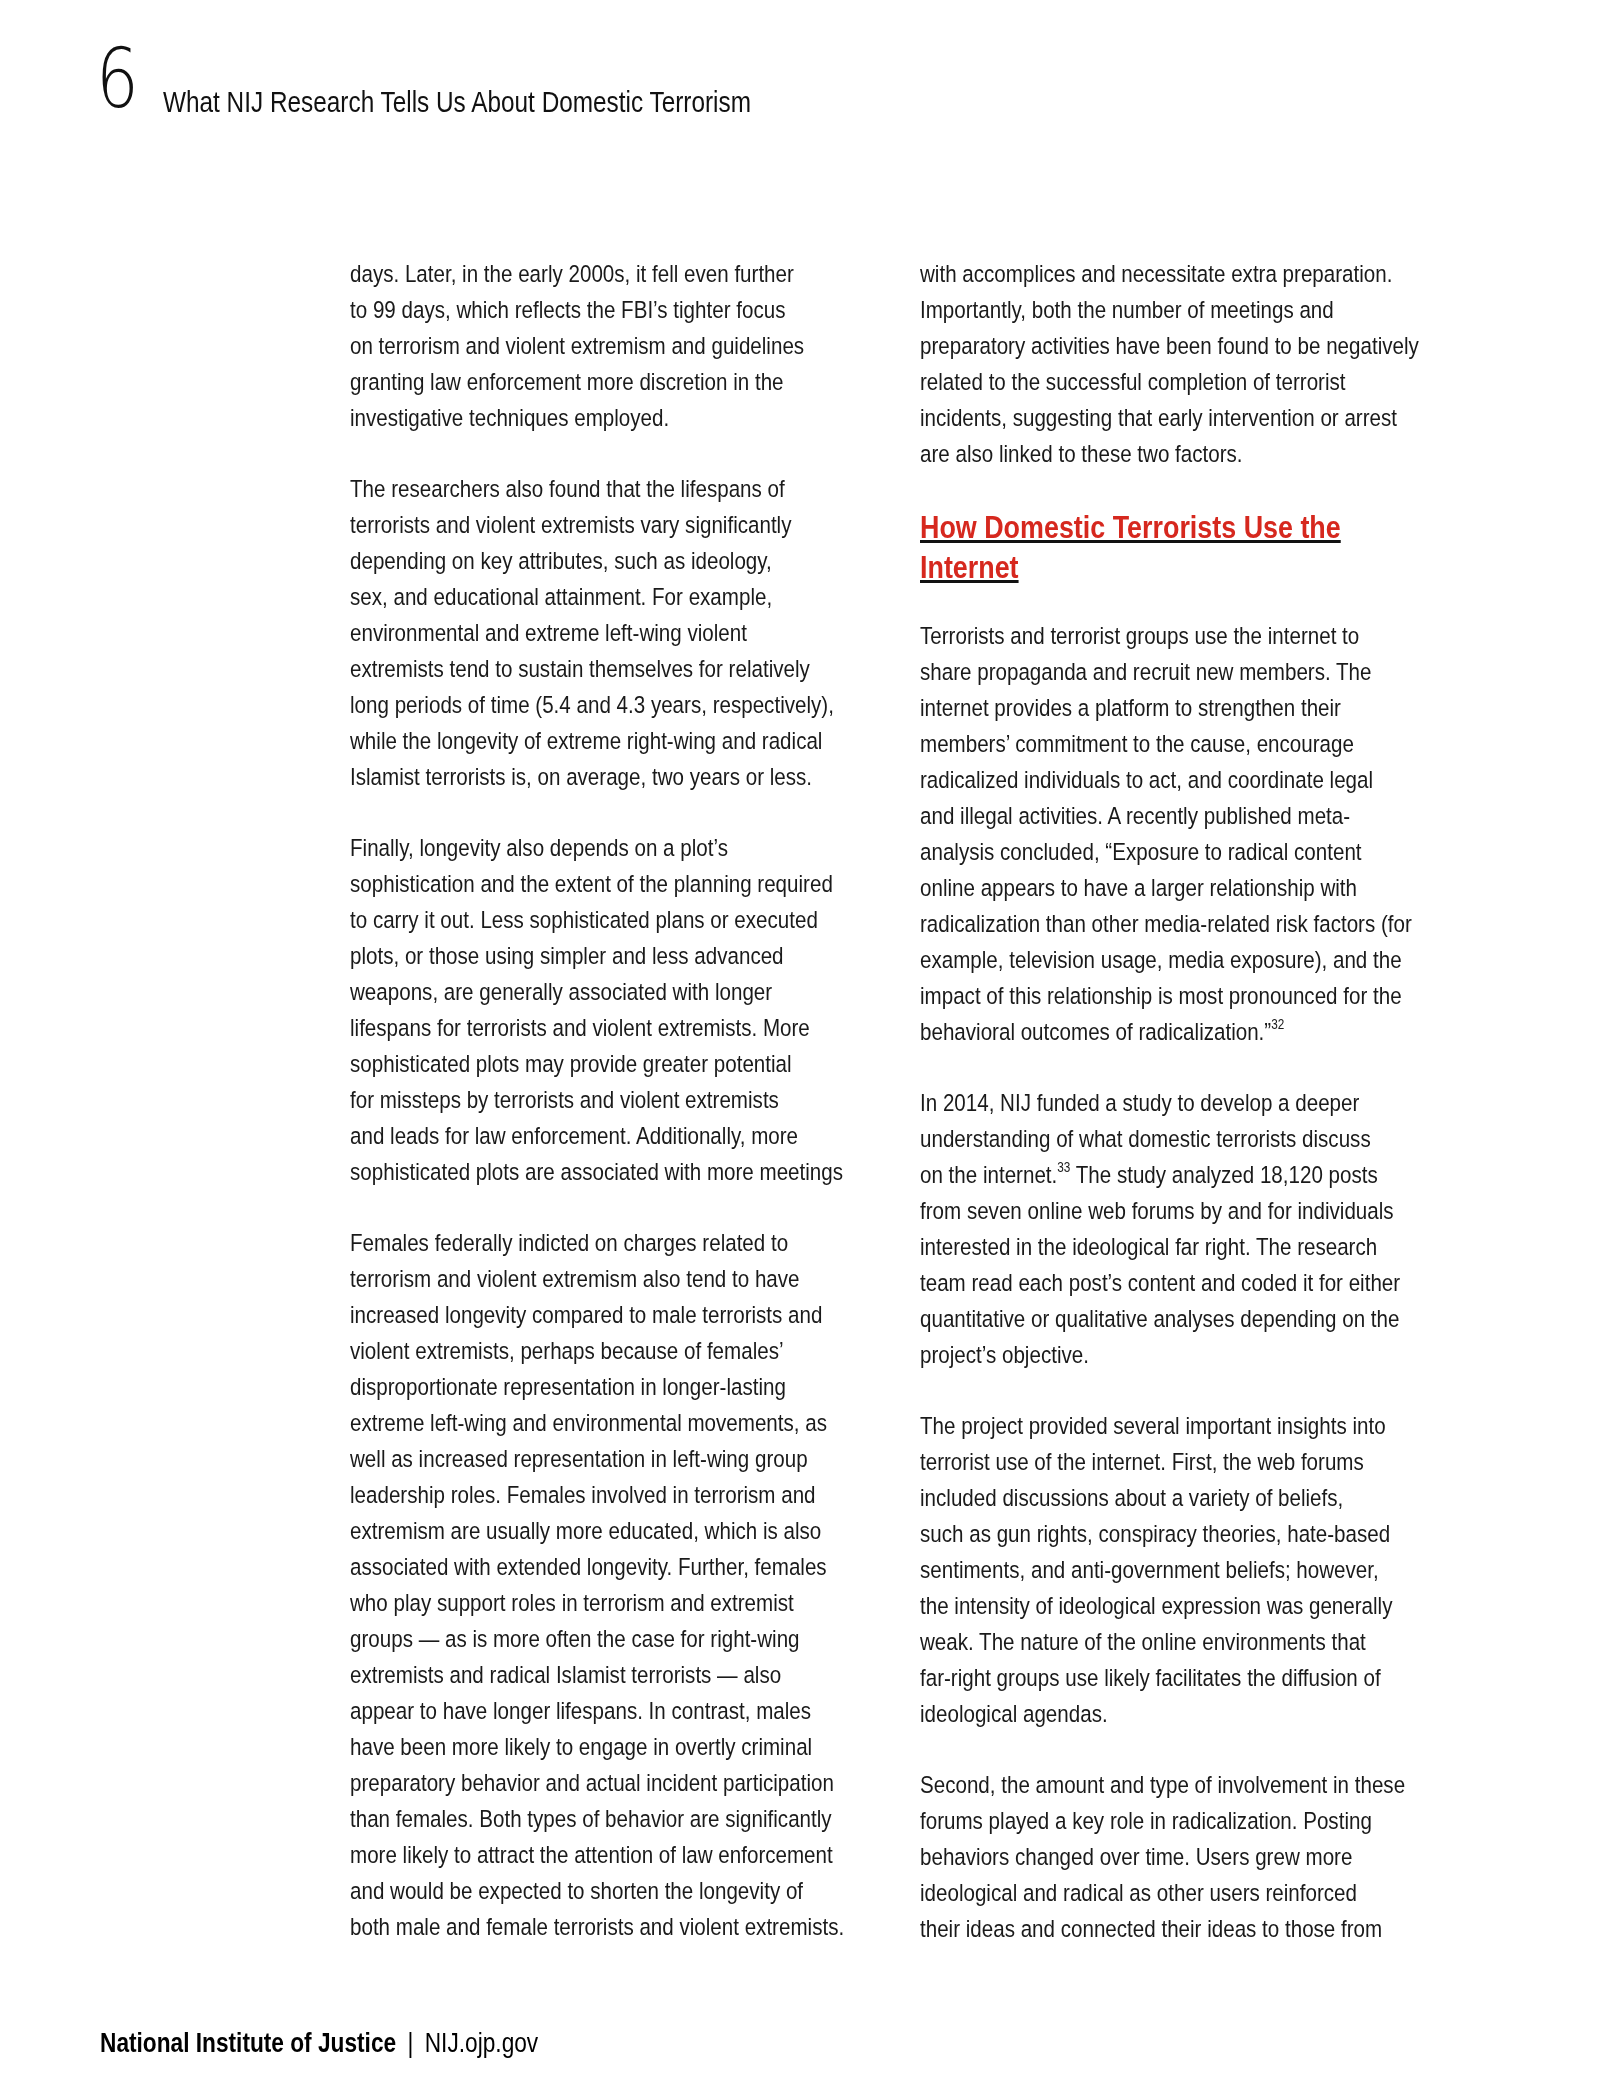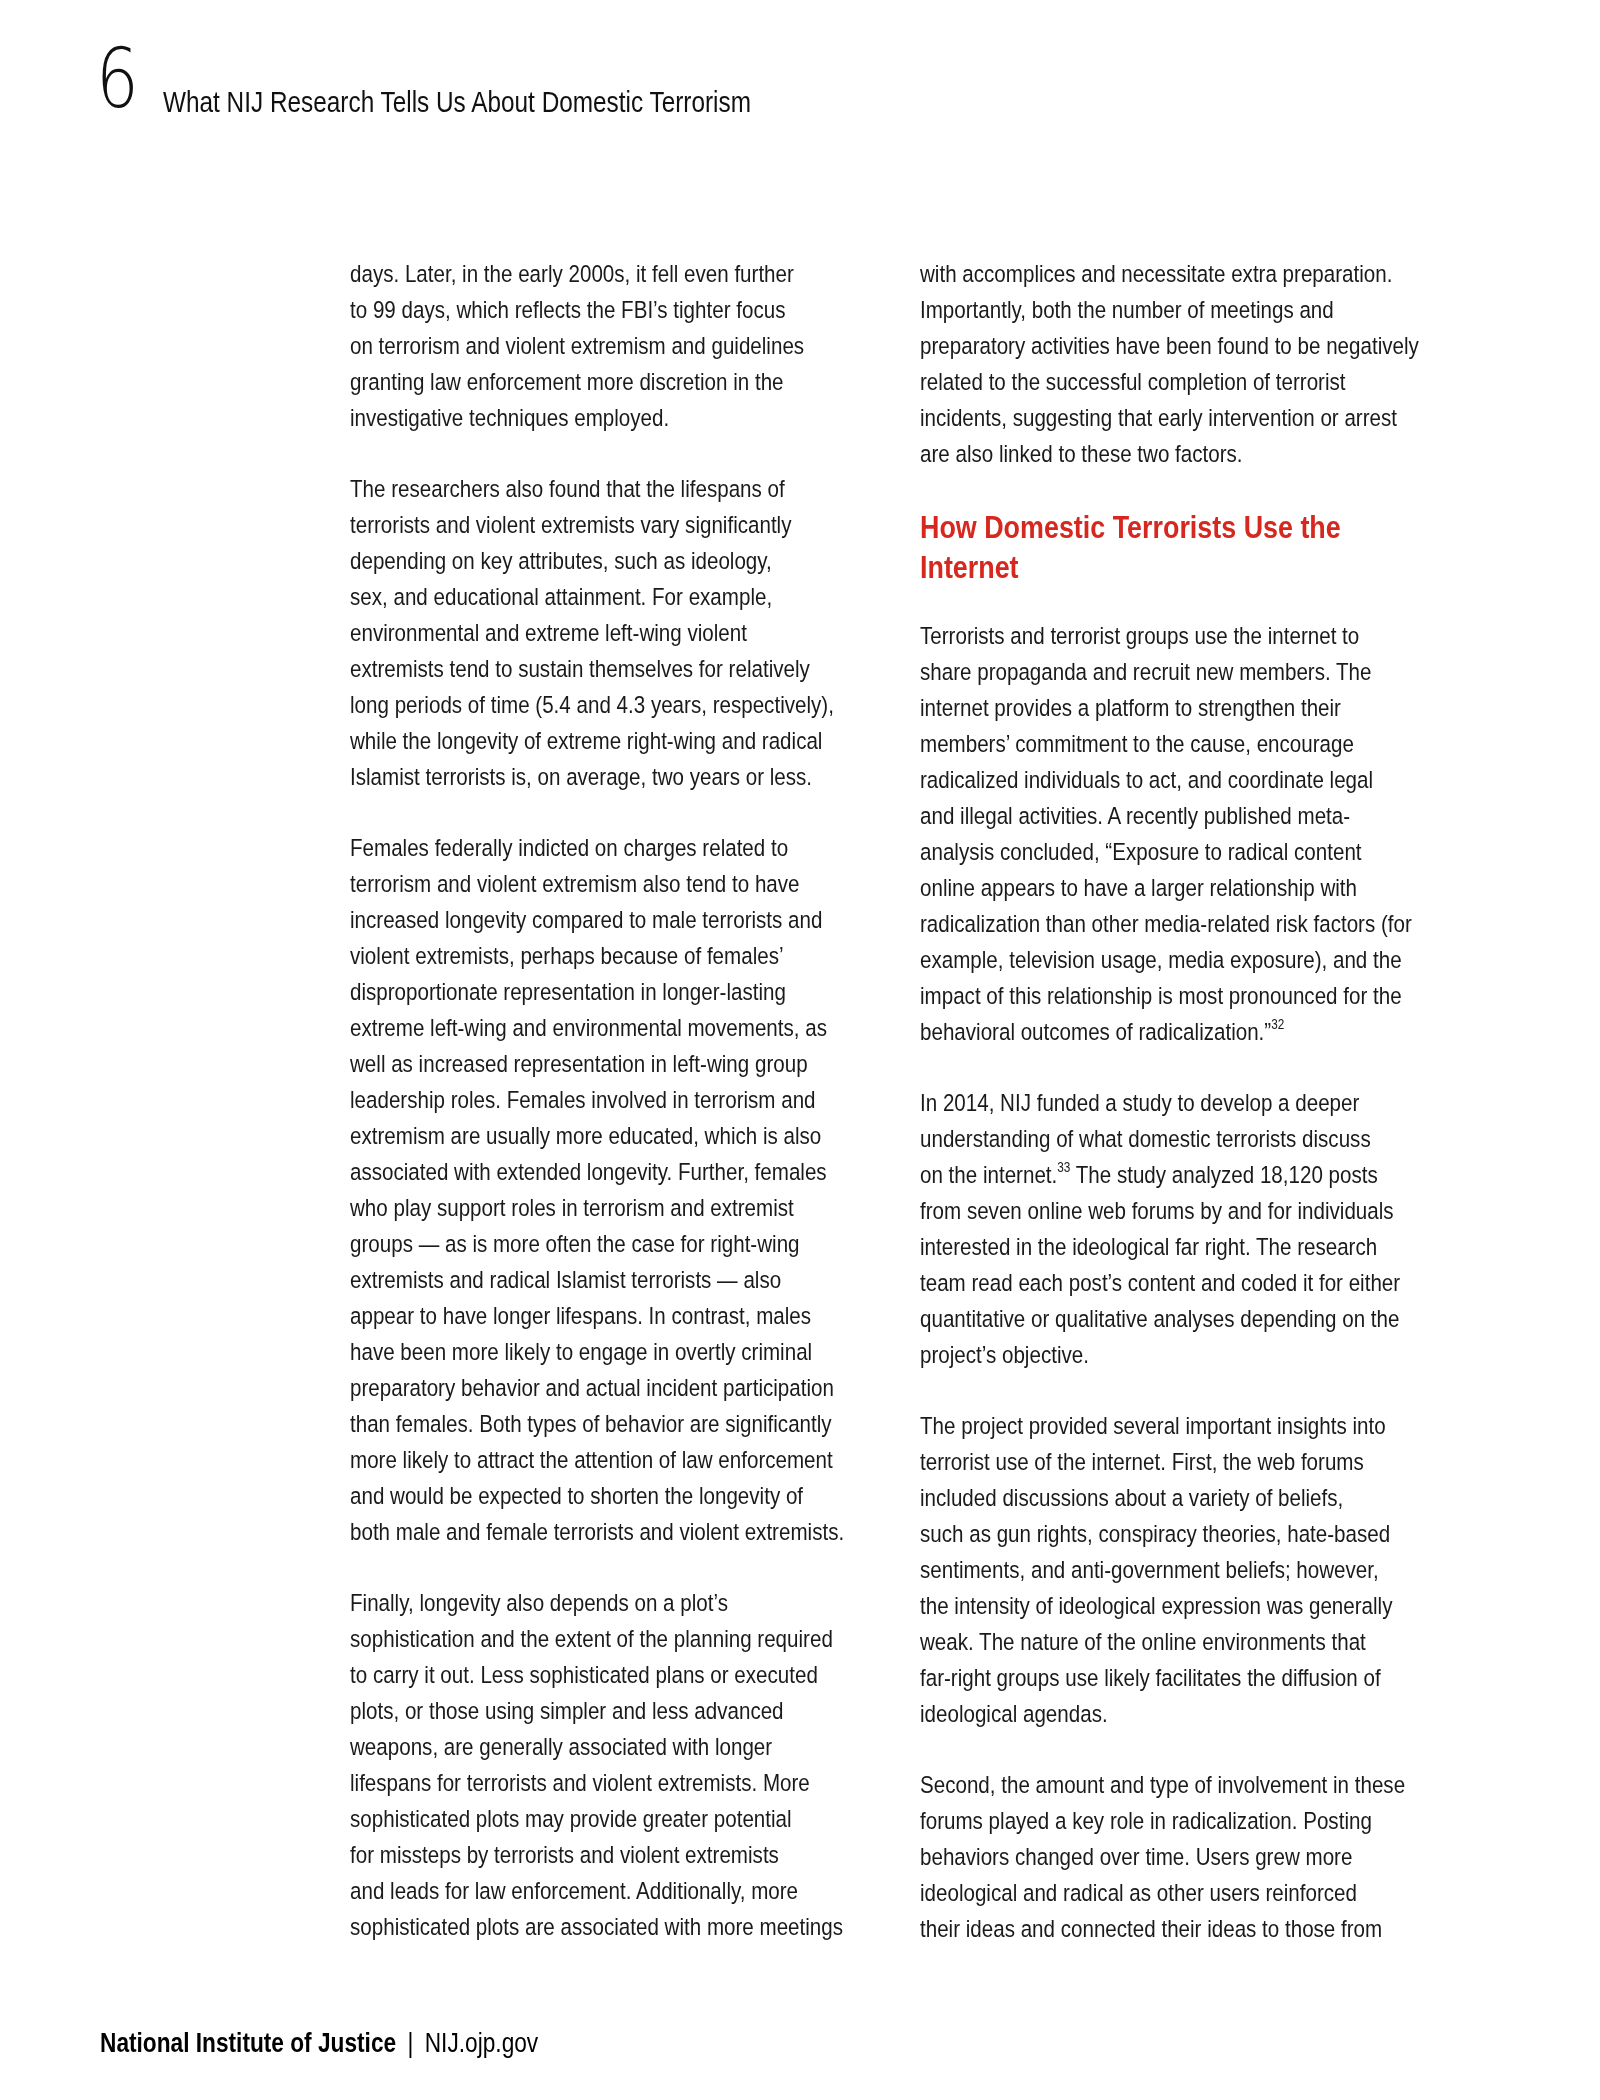--- a/index.html
+++ b/index.html
@@ -63,20 +63,21 @@
     .line sup {
       font-size: 14px;
       line-height: 0;
       position: relative;
       top: -2px;
       vertical-align: super;
     }
     .section-heading {
       margin: 0 0 31px 0;
       padding-top: 0;
+      text-decoration: underline;
     }
     .heading-line {
       display: block;
       height: 40px;
       line-height: 40px;
       font-size: 32px;
       font-weight: bold;
       color: #d6281e;
       white-space: nowrap;
       transform: scaleX(0.84);
@@ -117,20 +118,32 @@
   <p class="para">
     <span class="line">The researchers also found that the lifespans of</span>
     <span class="line">terrorists and violent extremists vary significantly</span>
     <span class="line">depending on key attributes, such as ideology,</span>
     <span class="line">sex, and educational attainment. For example,</span>
     <span class="line">environmental and extreme left-wing violent</span>
     <span class="line">extremists tend to sustain themselves for relatively</span>
     <span class="line">long periods of time (5.4 and 4.3 years, respectively),</span>
     <span class="line">while the longevity of extreme right-wing and radical</span>
     <span class="line">Islamist terrorists is, on average, two years or less.</span>
+  </p>
+  <p class="para">
+    <span class="line">Finally, longevity also depends on a plot’s</span>
+    <span class="line">sophistication and the extent of the planning required</span>
+    <span class="line">to carry it out. Less sophisticated plans or executed</span>
+    <span class="line">plots, or those using simpler and less advanced</span>
+    <span class="line">weapons, are generally associated with longer</span>
+    <span class="line">lifespans for terrorists and violent extremists. More</span>
+    <span class="line">sophisticated plots may provide greater potential</span>
+    <span class="line">for missteps by terrorists and violent extremists</span>
+    <span class="line">and leads for law enforcement. Additionally, more</span>
+    <span class="line">sophisticated plots are associated with more meetings</span>
   </p>
   <p class="para">
     <span class="line">Females federally indicted on charges related to</span>
     <span class="line">terrorism and violent extremism also tend to have</span>
     <span class="line">increased longevity compared to male terrorists and</span>
     <span class="line">violent extremists, perhaps because of females’</span>
     <span class="line">disproportionate representation in longer-lasting</span>
     <span class="line">extreme left-wing and environmental movements, as</span>
     <span class="line">well as increased representation in left-wing group</span>
     <span class="line">leadership roles. Females involved in terrorism and</span>
@@ -140,32 +153,20 @@
     <span class="line">groups — as is more often the case for right-wing</span>
     <span class="line">extremists and radical Islamist terrorists — also</span>
     <span class="line">appear to have longer lifespans. In contrast, males</span>
     <span class="line">have been more likely to engage in overtly criminal</span>
     <span class="line">preparatory behavior and actual incident participation</span>
     <span class="line">than females. Both types of behavior are significantly</span>
     <span class="line">more likely to attract the attention of law enforcement</span>
     <span class="line">and would be expected to shorten the longevity of</span>
     <span class="line">both male and female terrorists and violent extremists.</span>
   </p>
-  <p class="para">
-    <span class="line">Finally, longevity also depends on a plot’s</span>
-    <span class="line">sophistication and the extent of the planning required</span>
-    <span class="line">to carry it out. Less sophisticated plans or executed</span>
-    <span class="line">plots, or those using simpler and less advanced</span>
-    <span class="line">weapons, are generally associated with longer</span>
-    <span class="line">lifespans for terrorists and violent extremists. More</span>
-    <span class="line">sophisticated plots may provide greater potential</span>
-    <span class="line">for missteps by terrorists and violent extremists</span>
-    <span class="line">and leads for law enforcement. Additionally, more</span>
-    <span class="line">sophisticated plots are associated with more meetings</span>
-  </p>
 </div>
 
 <div class="column col-right">
   <p class="para">
     <span class="line">with accomplices and necessitate extra preparation.</span>
     <span class="line">Importantly, both the number of meetings and</span>
     <span class="line">preparatory activities have been found to be negatively</span>
     <span class="line">related to the successful completion of terrorist</span>
     <span class="line">incidents, suggesting that early intervention or arrest</span>
     <span class="line">are also linked to these two factors.</span>

